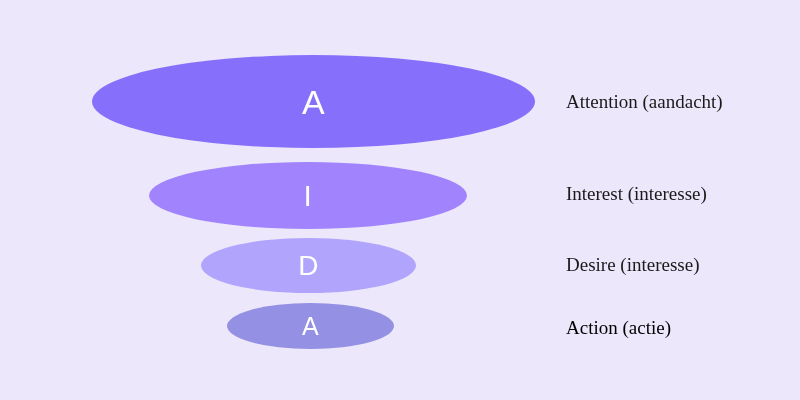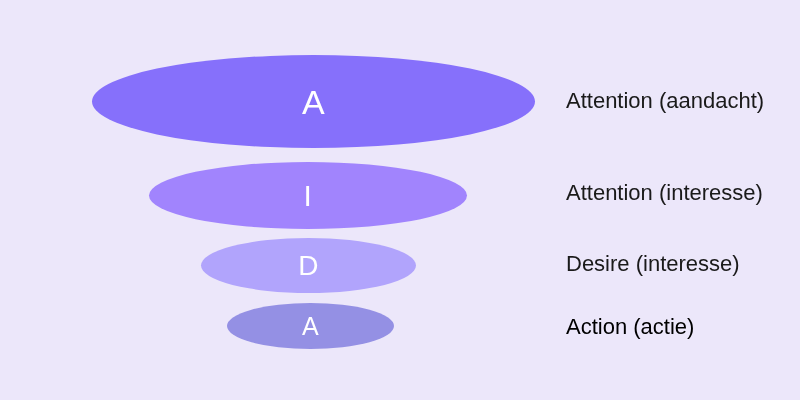--- a/index.html
+++ b/index.html
@@ -34,22 +34,22 @@
     color: #FFFFFF;
     font-family: "Liberation Sans", sans-serif;
     font-weight: 300;
     line-height: 1;
     letter-spacing: 0.5px;
     user-select: none;
   }
   .stage-label {
     position: absolute;
     color: #1A1A1A;
-    font-family: Liberation Sans, sans-serif;
-    font-size: 22px;
+    font-family: Liberation Serif, serif;
+    font-size: 19px;
     font-weight: 400;
     line-height: 1;
     white-space: nowrap;
     transform: translateY(-50%);
   }
 
   
   #stage-attention .stage-ellipse {
     left: 92px;
     top: 55px;
@@ -110,21 +110,21 @@
     <div class="stage-ellipse" style="background-color: rgb(134, 112, 251);">
       <span class="stage-letter" style="color: rgb(255, 255, 255);">A</span>
     </div>
     <div class="stage-label" style="color: rgb(26, 26, 26);">Attention (aandacht)</div>
   </div>
 
   <div class="funnel-stage" id="stage-interest">
     <div class="stage-ellipse" style="background-color: rgb(161, 132, 253);">
       <span class="stage-letter" style="color: rgb(255, 255, 255);">I</span>
     </div>
-    <div class="stage-label" style="color: rgb(26, 26, 26);">Attention (interesse)</div>
+    <div class="stage-label" style="color: rgb(26, 26, 26);">Interest (interesse)</div>
   </div>
 
   <div class="funnel-stage" id="stage-desire">
     <div class="stage-ellipse" style="background-color: rgb(177, 164, 252);">
       <span class="stage-letter" style="color: rgb(255, 255, 255);">D</span>
     </div>
     <div class="stage-label" style="color: rgb(26, 26, 26);">Desire (interesse)</div>
   </div>
 
   <div class="funnel-stage" id="stage-action">

